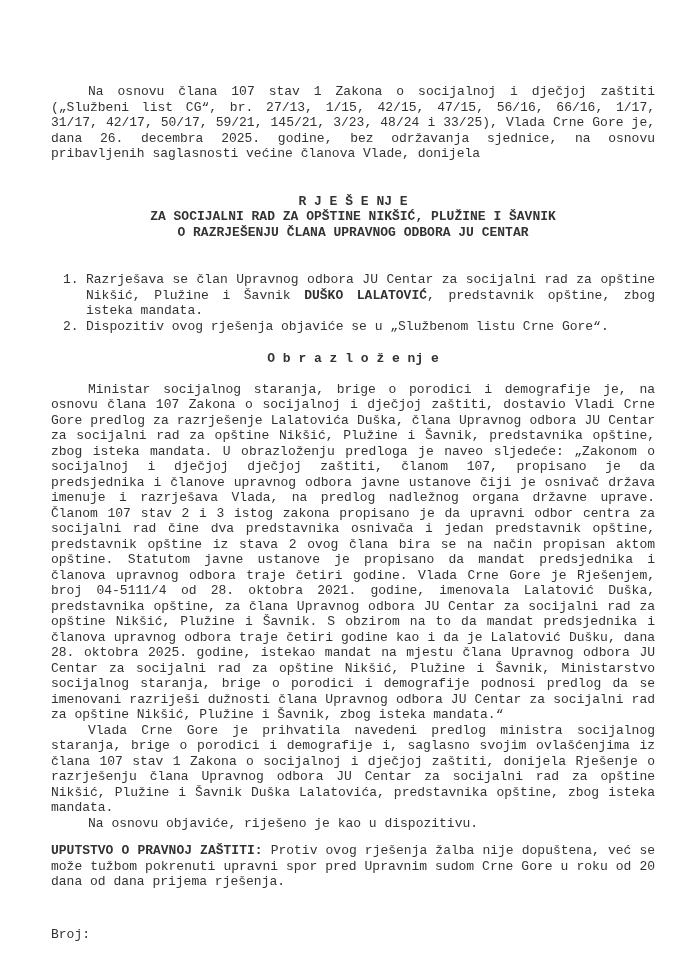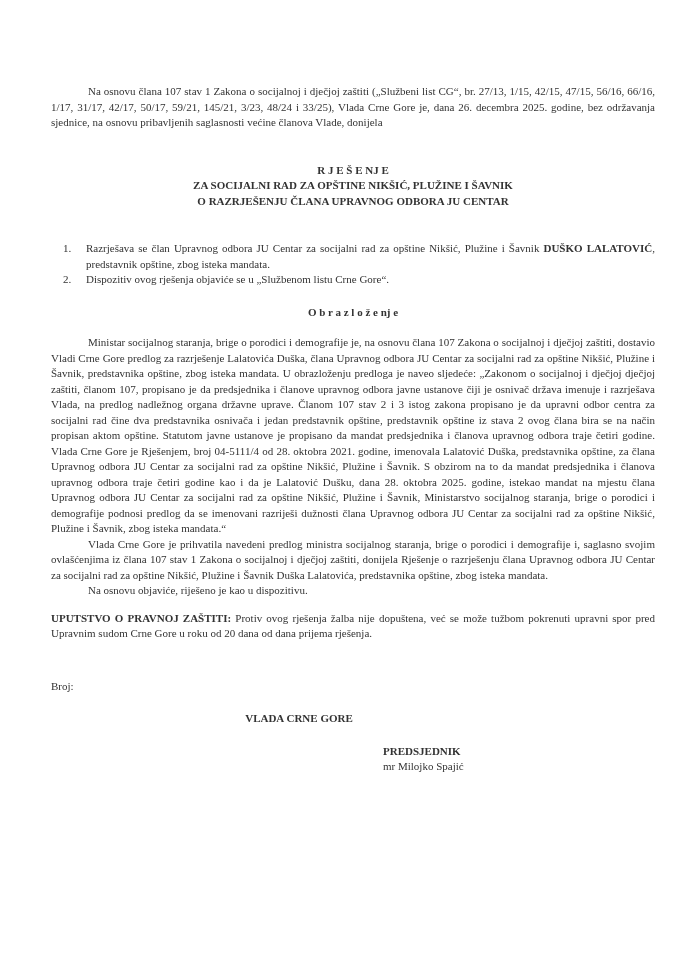--- a/index.html
+++ b/index.html
@@ -3,22 +3,22 @@
 <meta charset="utf-8">
 <style>
   * { margin: 0; padding: 0; box-sizing: border-box; }
   html, body { background: #ffffff; }
   .page {
     position: relative;
     width: 679px;
     height: 960px;
     background: #ffffff;
     color: #333333;
-    font-family: Liberation Serif, serif;
-    font-size: 11px;
+    font-family: Liberation Mono, monospace;
+    font-size: 13px;
     line-height: 15.5px;
     padding: 84px 24px 0 51px;
     overflow: hidden;
   }
   p { margin: 0; }
   .justify { text-align: justify; }
   .indent { text-indent: 37px; }
   .bold { font-weight: bold; }
 
   .doc-title { margin-top: 32px; text-align: center; font-weight: bold; }

